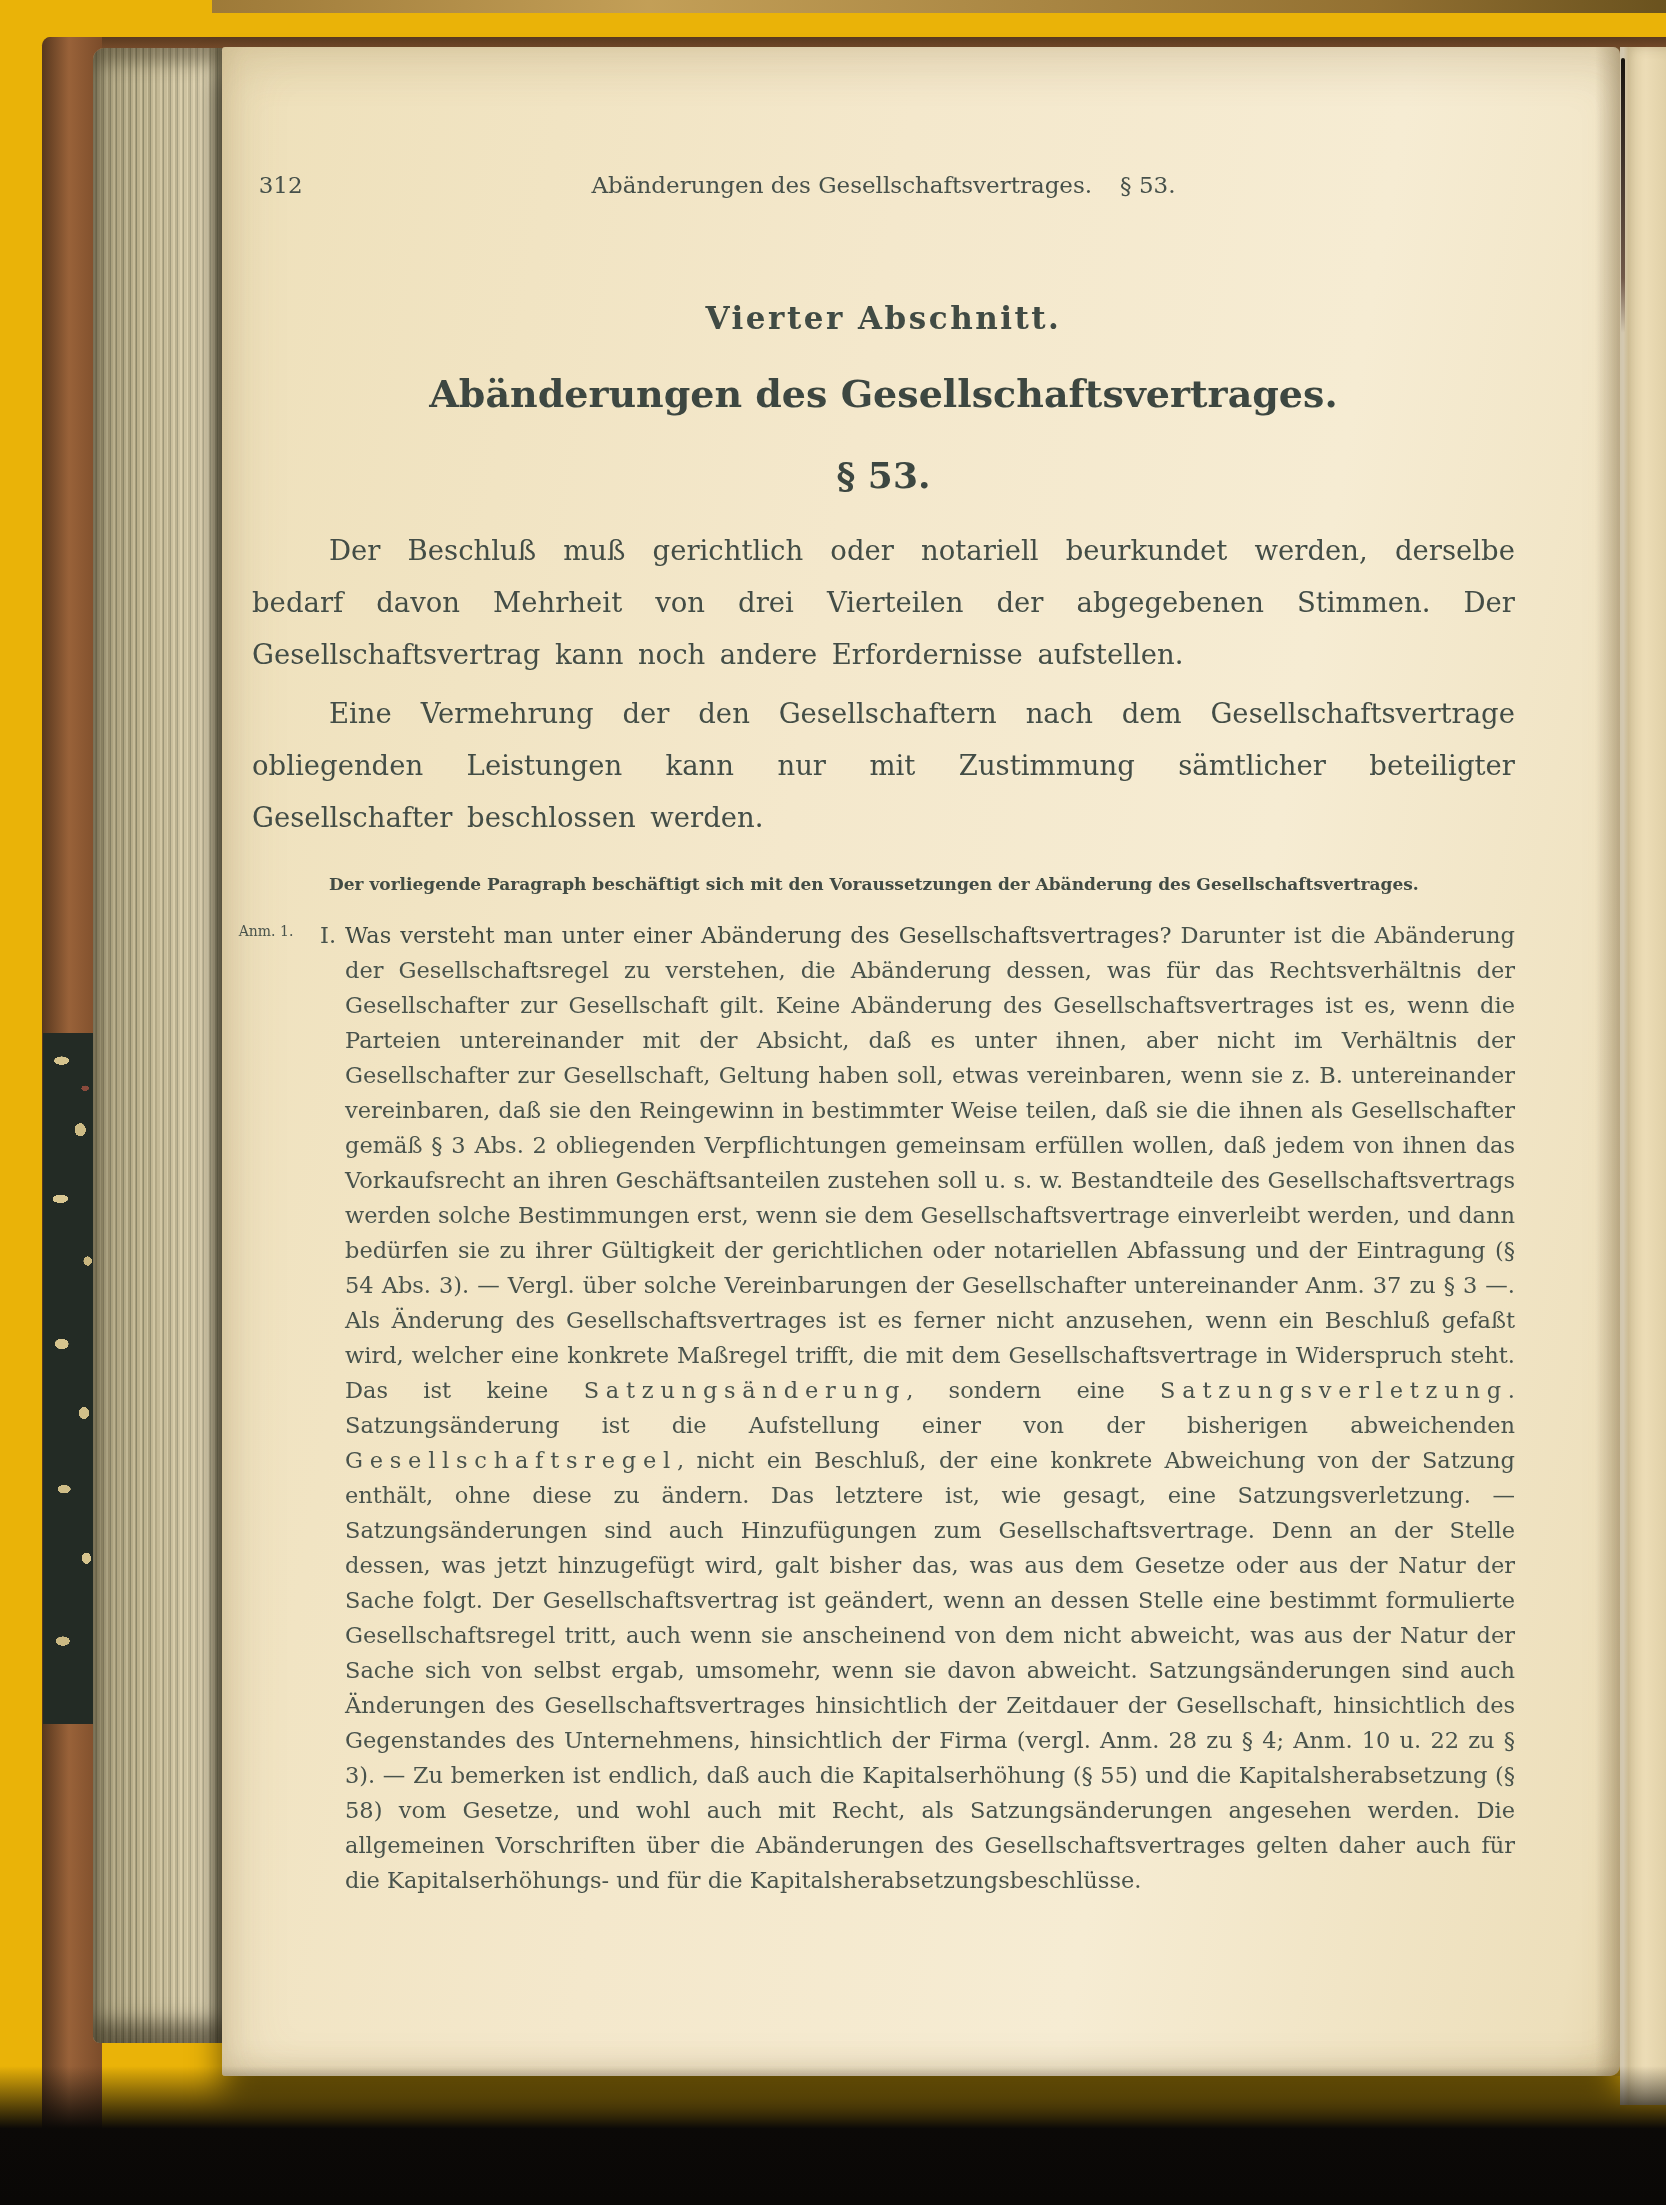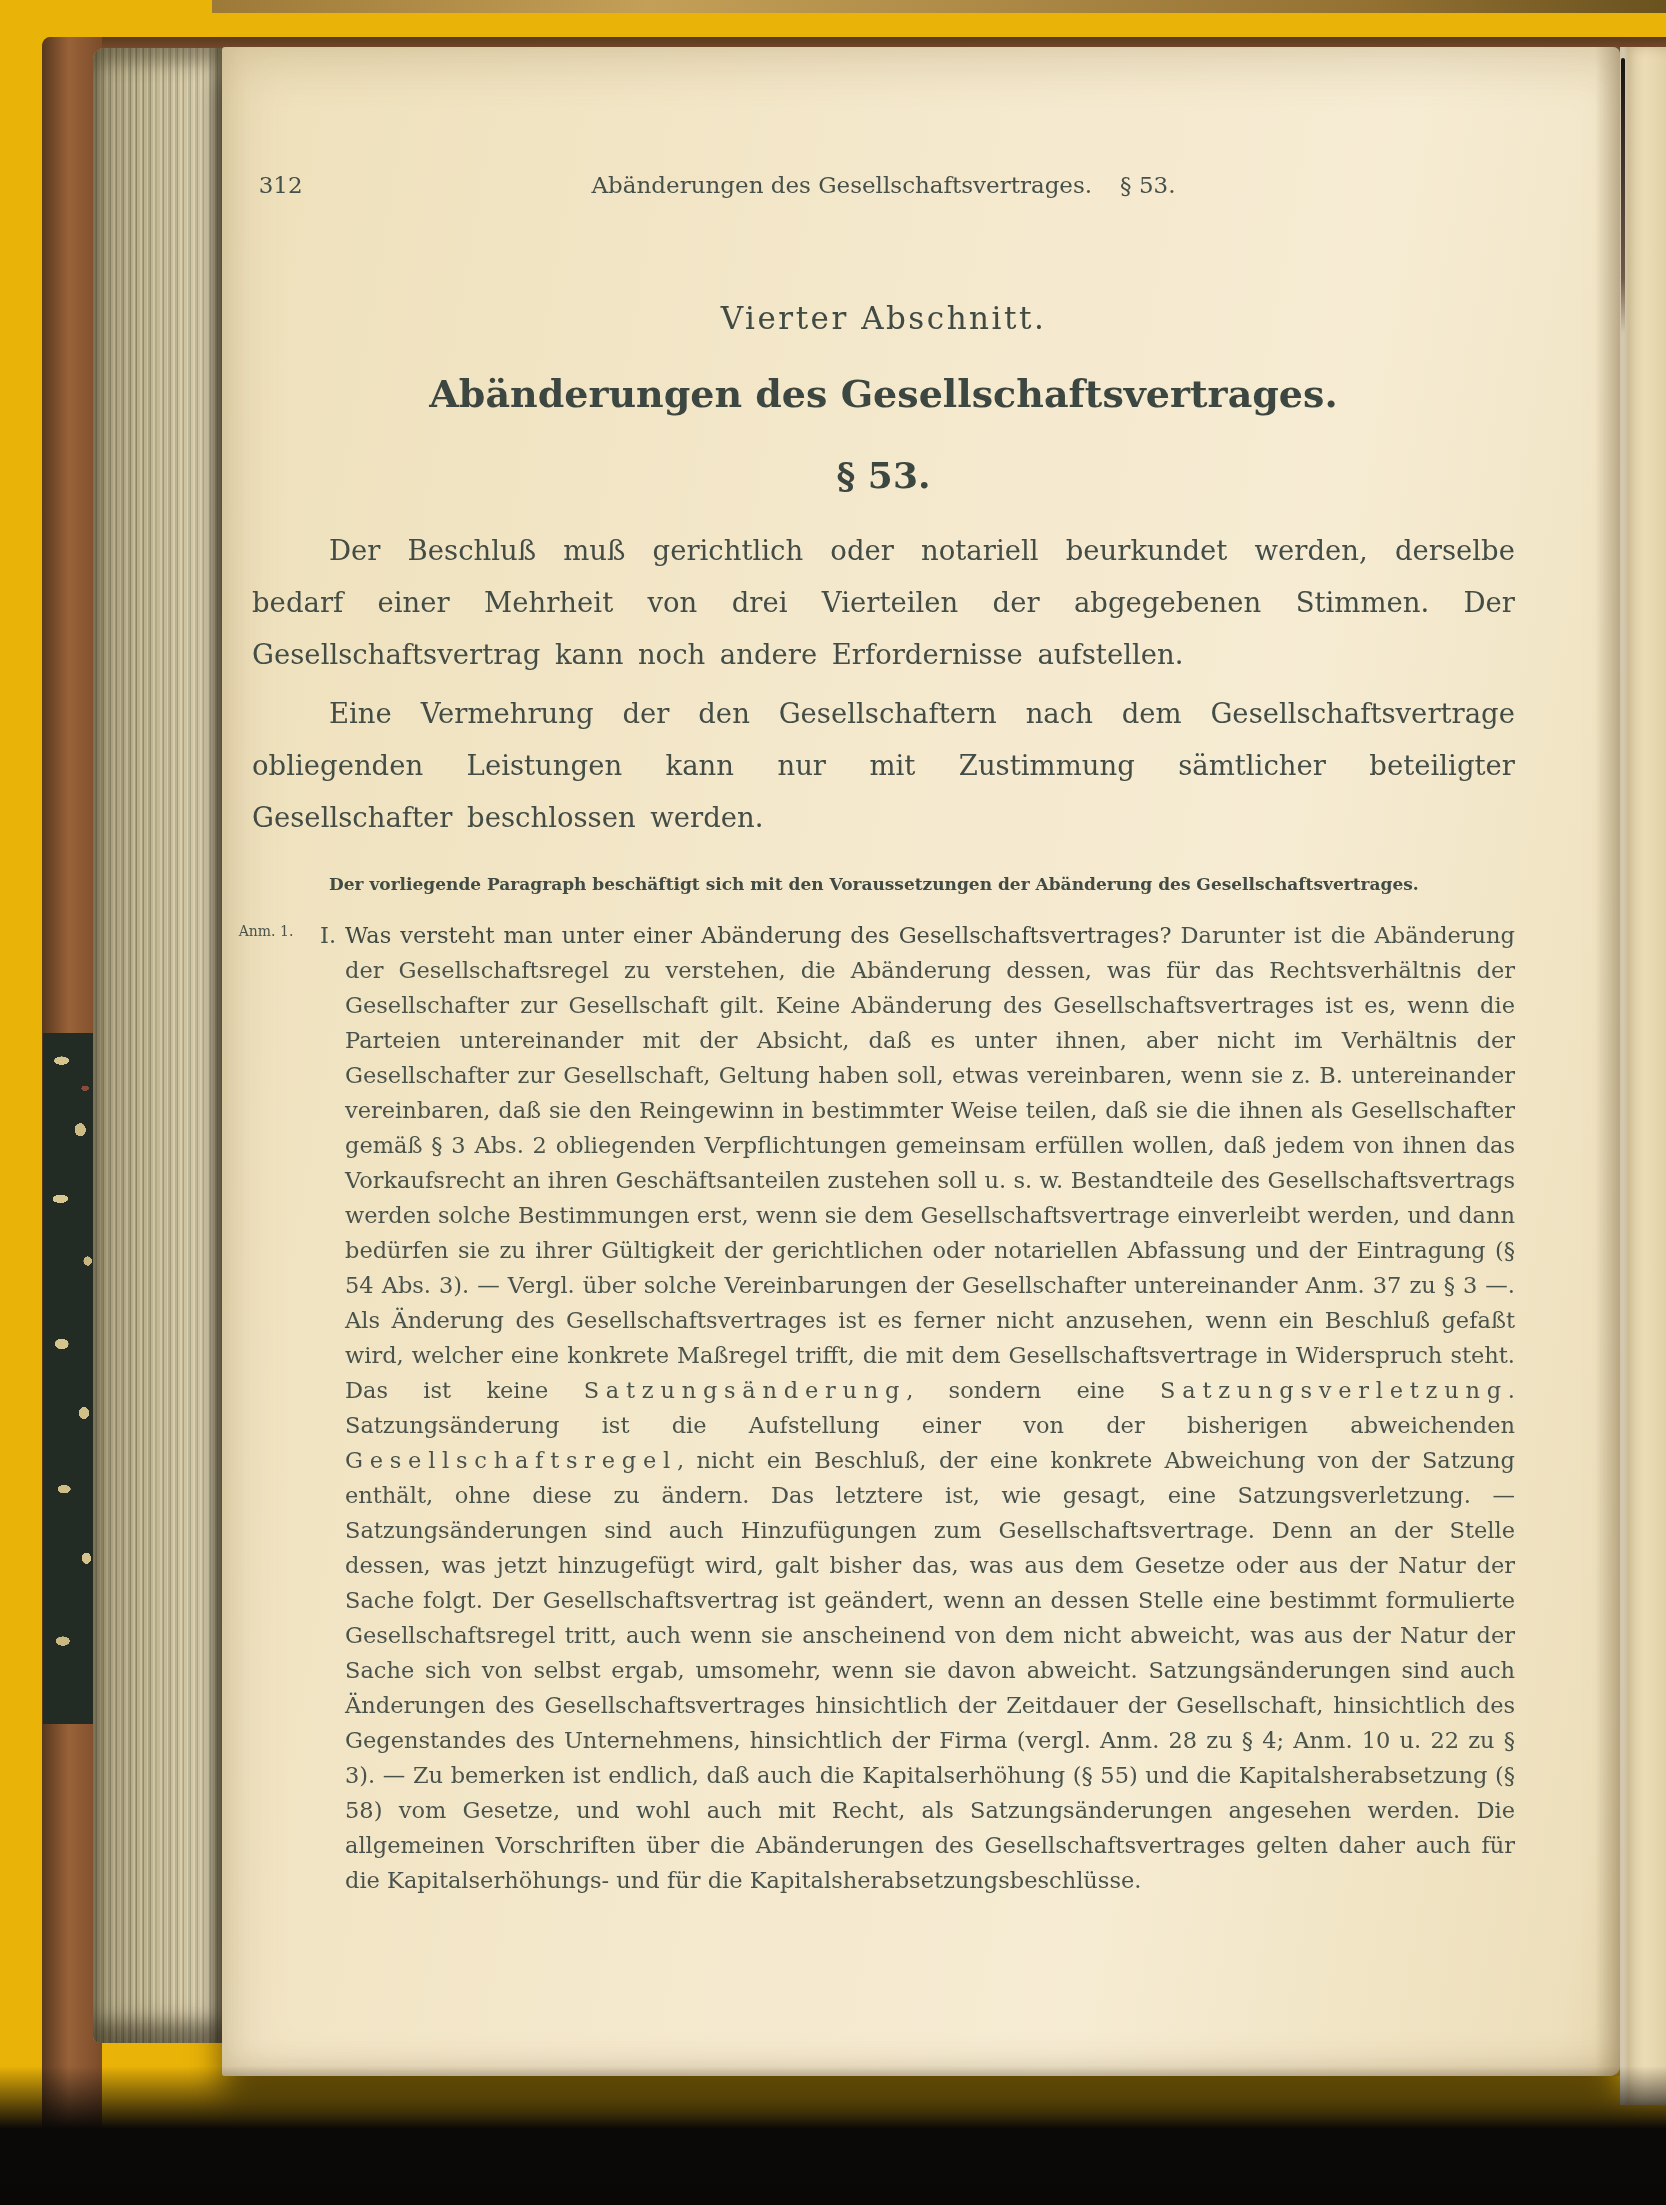--- a/index.html
+++ b/index.html
@@ -48,21 +48,21 @@
         box-shadow:inset 10px 0 11.7px rgba(90,70,40,.25);}
   .fold-mark{position:absolute;left:1621px;top:58px;width:4.2px;height:275px;
         background:linear-gradient(180deg,#17130e,rgba(60,30,20,.65) 80%,rgba(60,30,20,0));border-radius:2.5px;}
   .bottom-shadow{position:absolute;left:0;top:2066px;width:1666px;height:139px;
         background:linear-gradient(180deg,rgba(10,8,6,0),#0b0907 45%,#0a0806);}
   
   .content{position:absolute;left:30px;top:0;width:1263px;height:100%;color:#46504a;}
   .running-head{position:relative;margin-top:125px;height:35px;font-size:23px;}
   .pagenum{position:absolute;left:6.7px;top:0;}
   .rh-center{position:absolute;left:0;right:0;top:0;display:flex;justify-content:center;gap:28px;}
-  .section-heading{margin-top:93px;text-align:center;font-size:31px;letter-spacing:2.5px;color:#414b44;}
+  .section-heading{margin-top:93px;text-align:center;font-size:31px;letter-spacing:2.5px;color:#414b44;font-weight:bold;}
   .chapter-title{margin-top:35px;text-align:center;font-size:38px;font-weight:bold;color:#3d4741;}
   .para-heading{margin-top:38px;text-align:center;font-size:36px;font-weight:bold;color:#3d4741;}
   .statute{margin-top:28px;}
   .statute p{margin:0 0 6.7px 0;font-size:27.5px;line-height:52px;text-align:justify;
         text-indent:77px;word-spacing:5.8px;color:#434d46;}
   .commentary-intro{margin-top:23px;font-size:17px;font-weight:bold;line-height:37px;
         text-align:justify;text-indent:77px;color:#414b44;}
   .annotation{position:relative;margin-top:15px;padding-left:93px;}
   .annotation p{margin:0;font-size:22.5px;line-height:35px;text-align:justify;
         text-indent:-25px;color:#49534c;}
@@ -90,21 +90,21 @@
           <span>Abänderungen des Gesellschaftsvertrages.</span>
           <span>§ 53.</span>
         </span>
       </div>
 
       <div class="section-heading">Vierter Abschnitt.</div>
       <div class="chapter-title">Abänderungen des Gesellschaftsvertrages.</div>
       <div class="para-heading">§ 53.</div>
 
       <div class="statute">
-        <p>Der Beschluß muß gerichtlich oder notariell beurkundet werden, derselbe bedarf einer Mehrheit von drei Vierteilen der abgegebenen Stimmen.  Der Gesellschaftsvertrag kann noch andere Erfordernisse aufstellen.</p>
+        <p>Der Beschluß muß gerichtlich oder notariell beurkundet werden, derselbe bedarf davon Mehrheit von drei Vierteilen der abgegebenen Stimmen.  Der Gesellschaftsvertrag kann noch andere Erfordernisse aufstellen.</p>
         <p>Eine Vermehrung der den Gesellschaftern nach dem Gesellschaftsvertrage obliegenden Leistungen kann nur mit Zustimmung sämtlicher beteiligter Gesellschafter beschlossen werden.</p>
       </div>
 
       <div class="commentary-intro">Der vorliegende Paragraph beschäftigt sich mit den Voraussetzungen der Abänderung des Gesellschaftsvertrages.</div>
 
       <div class="annotation">
         <span class="anm-label">Anm. 1.</span>
         <p><span>I. </span><b>Was versteht man unter einer Abänderung des Gesellschaftsvertrages?</b><span><span> Darunter ist die Abänderung der Gesellschaftsregel zu verstehen, die Abänderung dessen, was für das Rechtsverhältnis der Gesellschafter zur Gesellschaft gilt.  Keine Abänderung des Gesellschaftsvertrages ist es, wenn die Parteien untereinander mit der Absicht, daß es unter ihnen, aber nicht im Verhältnis der Gesellschafter zur Gesellschaft, Geltung haben soll, etwas vereinbaren, wenn sie z. B. untereinander vereinbaren, daß sie den Reingewinn in bestimmter Weise teilen, daß sie die ihnen als Gesellschafter gemäß § 3 Abs. 2 obliegenden Verpflichtungen gemeinsam erfüllen wollen, daß jedem von ihnen das Vorkaufsrecht an ihren Geschäftsanteilen zustehen soll u. s. w.  Bestandteile des Gesellschaftsvertrags werden solche Bestimmungen erst, wenn sie dem Gesellschaftsvertrage einverleibt werden, und dann bedürfen sie zu ihrer Gültigkeit der gerichtlichen oder notariellen Abfassung und der Eintragung (§ 54 Abs. 3). — Vergl. über solche Vereinbarungen der Gesellschafter untereinander Anm. 37 zu § 3 —.  Als Änderung des Gesellschaftsvertrages ist es ferner nicht anzusehen, wenn ein Beschluß gefaßt wird, welcher eine konkrete Maßregel trifft, die mit dem Gesellschaftsvertrage in Widerspruch steht.  Das ist keine </span><span class="gesperrt">Satzungsänderung</span><span>, sondern eine </span><span class="gesperrt">Satzungsverletzung</span><span>.  Satzungsänderung ist die Aufstellung einer von der bisherigen abweichenden </span><span class="gesperrt">Gesellschaftsregel</span><span>, nicht ein Beschluß, der eine konkrete Abweichung von der Satzung enthält, ohne diese zu ändern.  Das letztere ist, wie gesagt, eine Satzungsverletzung. — Satzungsänderungen sind auch Hinzufügungen zum Gesellschaftsvertrage.  Denn an der Stelle dessen, was jetzt hinzugefügt wird, galt bisher das, was aus dem Gesetze oder aus der Natur der Sache folgt.  Der Gesellschaftsvertrag ist geändert, wenn an dessen Stelle eine bestimmt formulierte Gesellschaftsregel tritt, auch wenn sie anscheinend von dem nicht abweicht, was aus der Natur der Sache sich von selbst ergab, umsomehr, wenn sie davon abweicht.  Satzungsänderungen sind auch Änderungen des Gesellschaftsvertrages hinsichtlich der Zeitdauer der Gesellschaft, hinsichtlich des Gegenstandes des Unternehmens, hinsichtlich der Firma (vergl. Anm. 28 zu § 4; Anm. 10 u. 22 zu § 3). — Zu bemerken ist endlich, daß auch die Kapitalserhöhung (§ 55) und die Kapitalsherabsetzung (§ 58) vom Gesetze, und wohl auch mit Recht, als Satzungsänderungen angesehen werden.  Die allgemeinen Vorschriften über die Abänderungen des Gesellschaftsvertrages gelten daher auch für die Kapitalserhöhungs- und für die Kapitalsherabsetzungsbeschlüsse.</span></span></p>
       </div>
 

